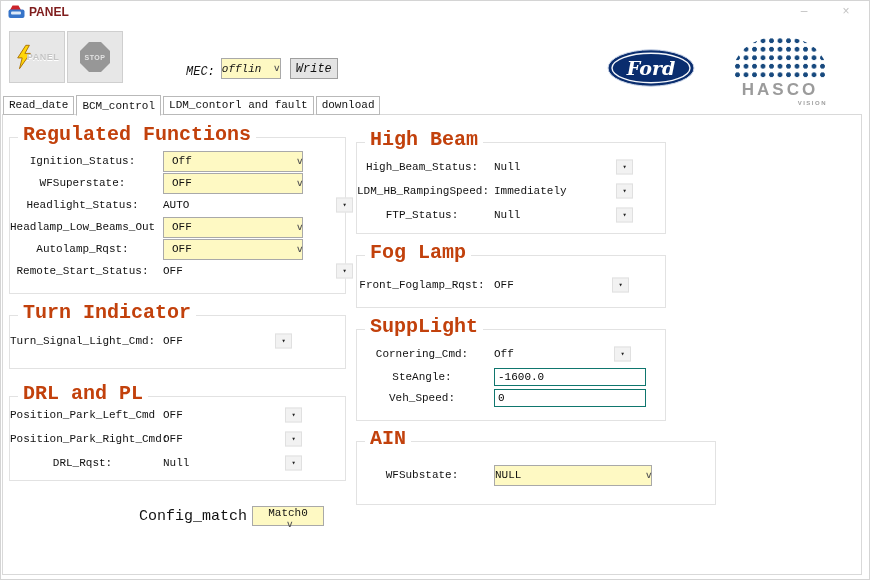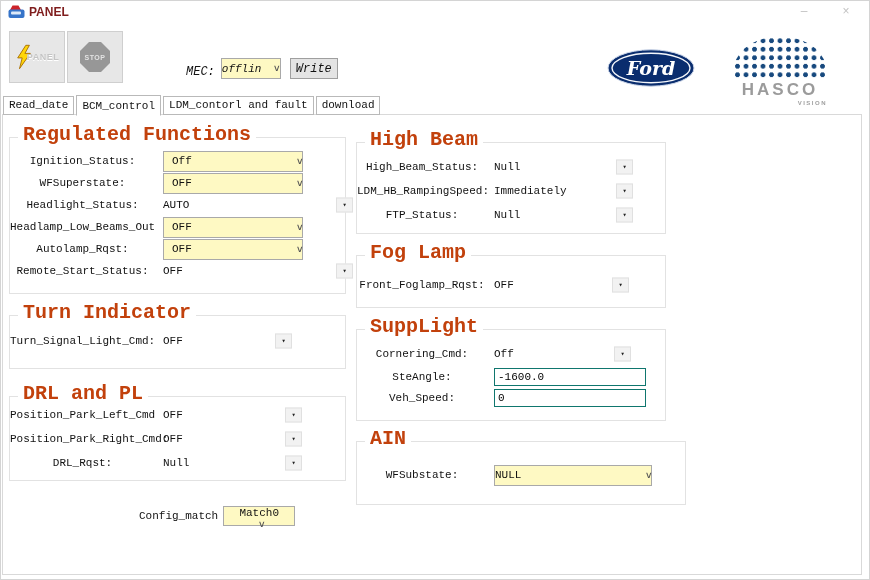--- a/index.html
+++ b/index.html
@@ -62,23 +62,23 @@
         font-size:7px;color:#222;line-height:1;}
   .tinput{width:152px;height:18px;border:1px solid #0f766e;background:#fff;box-sizing:border-box;
           font:11px "Liberation Mono",monospace;padding:0 3px;}
   
   #g-regulated{left:8px;top:136px;width:337px;height:157px;padding-top:12px;}
   #g-turn{left:8px;top:314px;width:337px;height:54px;padding-top:14px;}
   #g-drl{left:8px;top:395px;width:337px;height:85px;padding-top:6px;}
   #g-high{left:355px;top:141px;width:310px;height:92px;padding-top:12px;}
   #g-fog{left:355px;top:254px;width:310px;height:53px;padding-top:18px;}
   #g-supp{left:355px;top:328px;width:310px;height:92px;padding-top:12px;}
-  #g-ain{left:355px;top:440px;width:330px;height:64px;padding-top:22px;}
+  #g-ain{left:355px;top:440px;width:360px;height:64px;padding-top:22px;}
   .cfg-row{position:absolute;left:138px;top:505px;display:flex;align-items:center;z-index:2;}
-  .cfg-lbl{font-size:11px;}
+  .cfg-lbl{font-size:15px;}
   .cfg-combo{width:72px;height:20px;margin-left:5px;flex-direction:column;}
 </style>
 </head>
 <body>
 
 <div id="app">
 
   <div class="titlebar">
     <svg class="app-icon" viewBox="0 0 17 15">
       <path d="M2 6 L4.5 1.5 h6 l2.5 4.5 Z" fill="#cc2229"></path>

